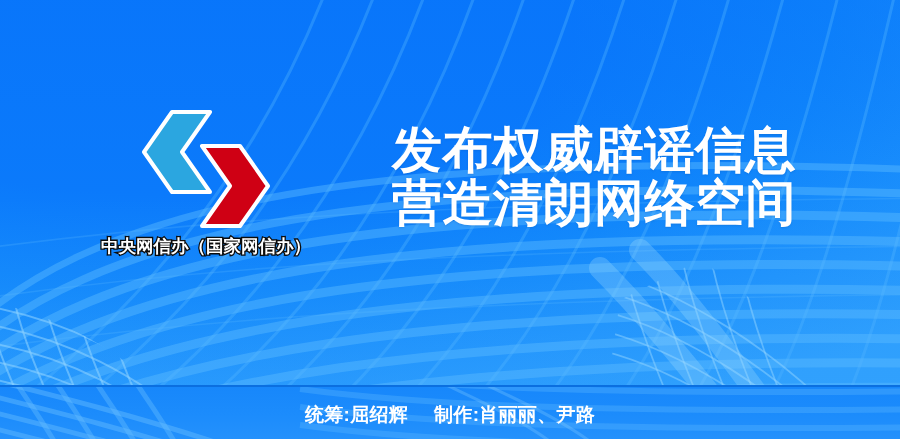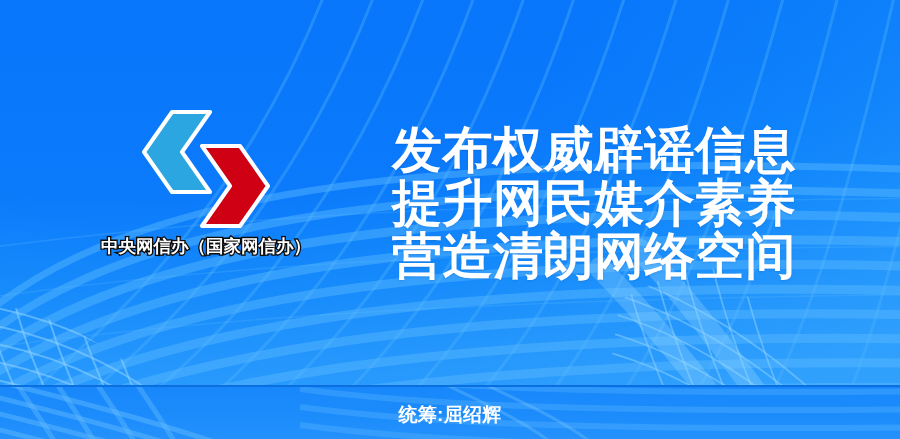--- a/index.html
+++ b/index.html
@@ -219,21 +219,20 @@
       </svg>
     </div>
 
     <div class="logo-text">
       <span>中央网信办（国家网信办）</span>
     </div>
   </div>
 
   <div id="headline">
     <span class="hl-line">发布权威辟谣信息</span>
-    <span class="hl-line">提升网民媒介素养</span>
     <span class="hl-line">营造清朗网络空间</span>
   </div>
 
   <div id="footer">
     <div class="footer-grid">
       <svg viewBox="0 0 900 52" preserveAspectRatio="none" aria-hidden="true">
         <g fill="none" stroke="#66bdff" stroke-opacity="0.45" stroke-width="5">
           <path d="M -20 -10 C 60 10 140 30 230 60"></path>
           <path d="M -20 6 C 60 26 140 46 230 76"></path>
           <path d="M -20 22 C 60 42 140 62 230 92"></path>
@@ -253,16 +252,17 @@
         </g>
         <g fill="none" stroke="#86ccff" stroke-opacity="0.30" stroke-width="3">
           <path d="M 430 -10 C 470 10 520 30 560 62"></path>
           <path d="M 470 -10 C 510 10 560 30 600 62"></path>
         </g>
       </svg>
     </div>
 
     <div id="credits">
       <span class="credit">统筹:屈绍辉</span>
+      <span class="credit">制作:肖丽丽、尹路</span>
     </div>
   </div>
 
 </div>
 
 </body></html>

